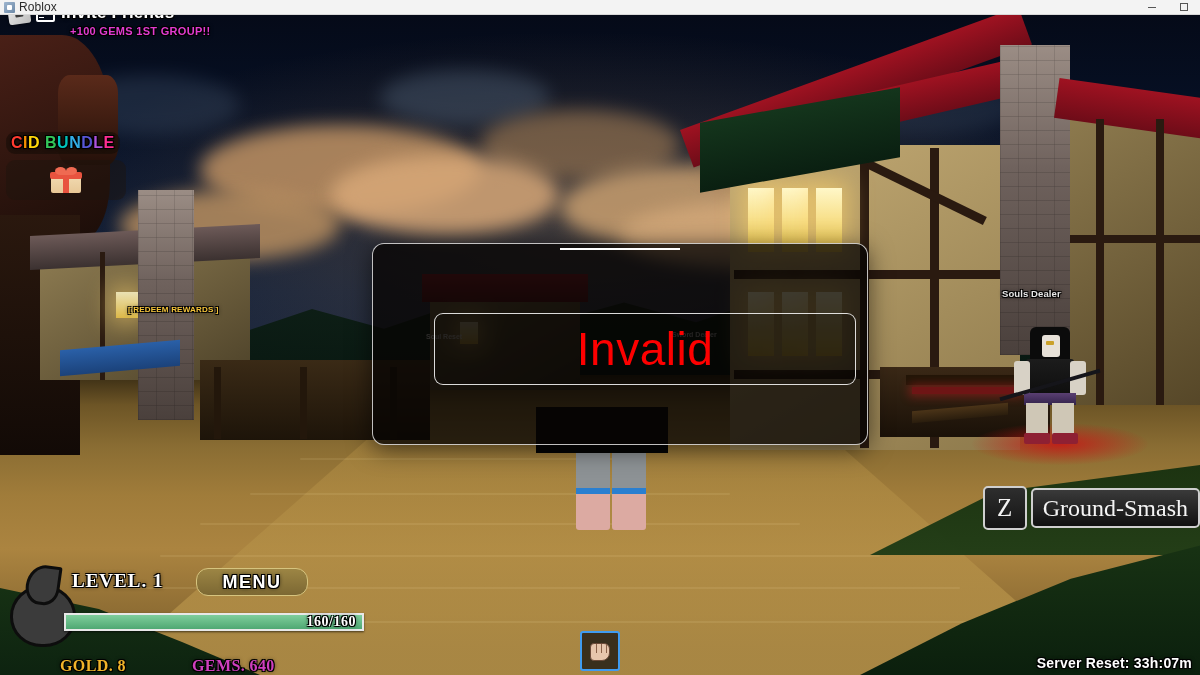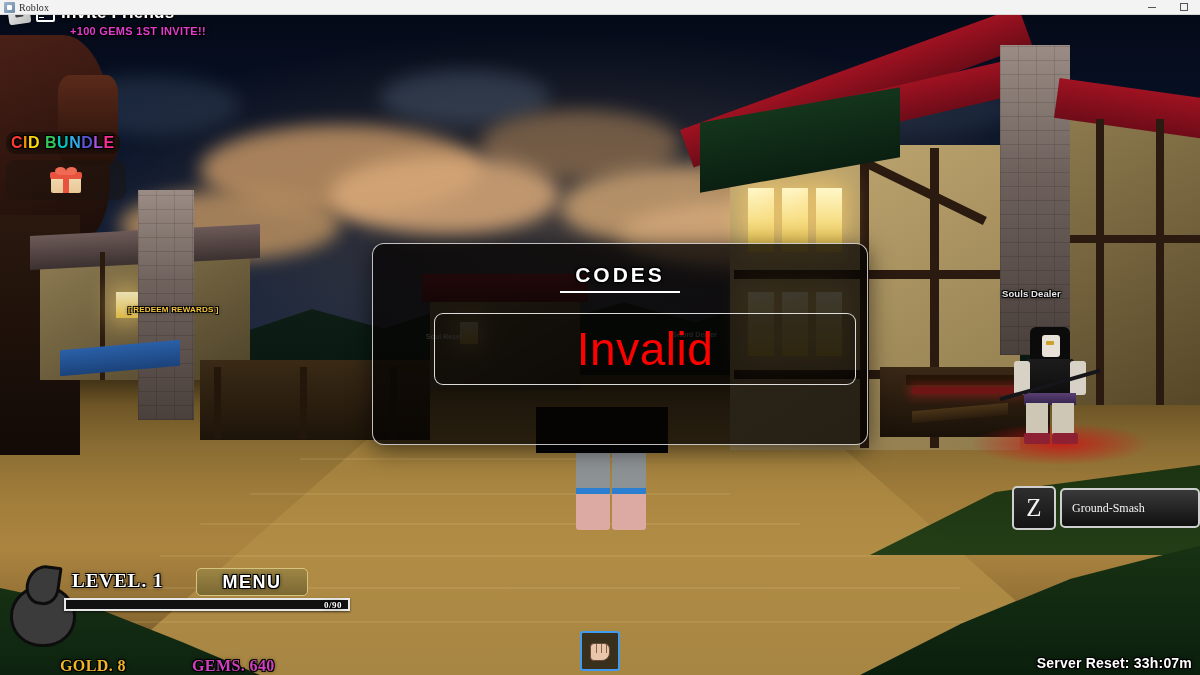--- a/index.html
+++ b/index.html
@@ -13,22 +13,22 @@
   .titlebar{
     position:absolute; left:0; top:0; width:1200px; height:15px;
     background:#f3f3f3; display:flex; align-items:center; z-index:60;
     border-bottom:1px solid #d8d8d8;
   }
   .tb-icon{ width:11px; height:11px; margin-left:4px; margin-right:4px;
     background:linear-gradient(135deg,#9fb6cf,#6d8aa8); border-radius:1px;
     position:relative; flex:0 0 auto; }
   .tb-icon::after{ content:""; position:absolute; left:3px; top:3px; width:5px; height:5px;
     background:#fff; border-radius:1px; }
-  .tb-title{ font-size:10px; color:#2b2b2b; letter-spacing:0.1px;
-    font-family:Liberation Serif, serif; }
+  .tb-title{ font-size:12px; color:#2b2b2b; letter-spacing:0.1px;
+    font-family:Liberation Sans, sans-serif; }
   .tb-spacer{ flex:1; }
   .tb-btn{ width:32px; height:15px; display:flex; align-items:center; justify-content:center;
     font-size:9px; color:#333; line-height:1; }
   .tb-btn svg{ display:block; }
 
   
   .game{
     position:absolute; left:0; top:15px; width:1200px; height:660px; overflow:hidden;
     background:#07101f;
   }
@@ -179,21 +179,21 @@
   .statblock{ position:absolute; left:0; bottom:0; width:380px; height:120px; }
   .soul-flame{ position:absolute; left:8px; bottom:28px; width:70px; height:82px; }
   .soul-flame .b{ position:absolute; left:2px; bottom:0; width:66px; height:62px;
     background:#3b3b3b; border:3px solid #0d0d0d; border-radius:50% 50% 48% 48%;}
   .soul-flame .t{ position:absolute; left:18px; top:0; width:34px; height:40px;
     background:#3b3b3b; border:3px solid #0d0d0d;
     border-radius:60% 6% 48% 48%; transform:rotate(8deg);}
   .lvl-text{ position:absolute; left:72px; bottom:83px; color:#fff; font-size:19px;
     font-weight:bold; letter-spacing:1px; font-family:"Liberation Serif", serif;}
   .menu-btn{ position:absolute; left:196px; bottom:79px; width:112px; height:28px;
-    border:1.5px solid #d6c47e; border-radius:5px;
+    border:1.5px solid #d6c47e; border-radius:12px;
     background:linear-gradient(180deg,#9c8544,#7c6833);
     display:flex; align-items:center; justify-content:center;
     color:#fff; font-size:18px; font-weight:bold; letter-spacing:1.5px;}
 
   .bar{ position:absolute; left:64px; height:16px; border:2px solid #e8e8e8;
     display:flex; align-items:center; justify-content:flex-end; padding-right:6px;
     box-shadow:0 1px 2px rgba(0,0,0,.6);
   }
   .bar .bartxt{ color:#fff; font-size:12px; font-weight:bold;
     font-family:"Liberation Serif", serif; letter-spacing:.5px;}
@@ -235,21 +235,21 @@
   
   .ability{ position:absolute; right:0px; bottom:145px; display:flex; align-items:center; gap:4px;}
   .key-box{ width:44px; height:44px; border:2px solid #cfcfcf; border-radius:5px;
     background:linear-gradient(180deg,#2e2e2e,#141414);
     display:flex; align-items:center; justify-content:center;
     color:#f2f2f2; font-size:25px; font-family:"Liberation Serif", serif;}
   .ability-name{ height:40px; min-width:140px; padding:16px 10px;
     border:2px solid #cfcfcf; border-radius:5px;
     background:linear-gradient(180deg,#3a3a3a,#101010);
     display:flex; align-items:center;
-    color:#f4f4f4; font-size:12px; font-family:"Liberation Serif", serif;}
+    color:#f4f4f4; font-size:24px; font-family:"Liberation Serif", serif;}
 
   
   .server-time{ position:absolute; right:8px; bottom:4px; color:#fff; font-size:14px;
     font-weight:bold; letter-spacing:.2px;}
 </style>
 </head>
 <body>
 
 <div id="app">
 
@@ -420,58 +420,57 @@
       <div class="rbx-logo"></div>
       <div class="chat-ic">
         <div class="body"></div>
         <div class="ln" style="top:4px;"></div>
         <div class="ln" style="top:8px;"></div>
         <div class="ln" style="top:12px; width:5px;"></div>
         <div class="badge">8</div>
       </div>
       <div class="invite-label shadow-txt">Invite Friends</div>
     </div>
-    <div class="invite-sub shadow-txt">+100 GEMS 1ST INVITE!!</div>
+    <div class="invite-sub shadow-txt">+100 GEMS 1ST GROUP!!</div>
 
     <div class="cid-wrap">
       <div class="cid-plate">
         <div class="cid-title shadow-txt" id="cidTitle"><span style="color: rgb(255, 59, 48);">C</span><span style="color: rgb(255, 149, 0);">I</span><span style="color: rgb(255, 214, 10);">D</span><span style="color: rgb(255, 255, 255);">&nbsp;</span><span style="color: rgb(52, 199, 89);">B</span><span style="color: rgb(0, 199, 190);">U</span><span style="color: rgb(50, 173, 230);">N</span><span style="color: rgb(88, 86, 214);">D</span><span style="color: rgb(175, 82, 222);">L</span><span style="color: rgb(255, 45, 146);">E</span></div>
       </div>
       <div class="cid-btn">
         <div class="gift">
           <div class="box"></div>
             <div class="rib"></div>
             <div class="lid"></div>
           <div class="bowL"></div>
             <div class="bowR"></div>
         </div>
       </div>
     </div>
 
     <div class="group-sign shadow-txt">[ REDEEM REWARDS ]</div>
     <div class="npc-tag shadow-txt">Souls Dealer</div>
 
     <div class="codes-dialog">
-      <div class="codes-title shadow-txt">CODES</div>
       <div class="codes-title-rule"></div>
       <div class="code-input">
         <div class="invalid">Invalid</div>
       </div>
     </div>
 
     <div class="statblock">
       <div class="soul-flame">
         <div class="b"></div>
           <div class="t"></div>
       </div>
       <div class="lvl-text shadow-txt">LEVEL. 1</div>
       <div class="menu-btn shadow-txt">MENU</div>
 
-      <div class="bar bar-xp">
-        <div class="bartxt shadow-txt">0/90</div>
+      <div class="bar bar-hp">
+        <div class="bartxt shadow-txt">160/160</div>
       </div>
 
       <div class="gold-text shadow-txt">GOLD. 8</div>
       <div class="gems-text shadow-txt">GEMS. 640</div>
     </div>
 
 
     <div class="hotbar">
       <div class="fist">
         <div class="palm"></div>

